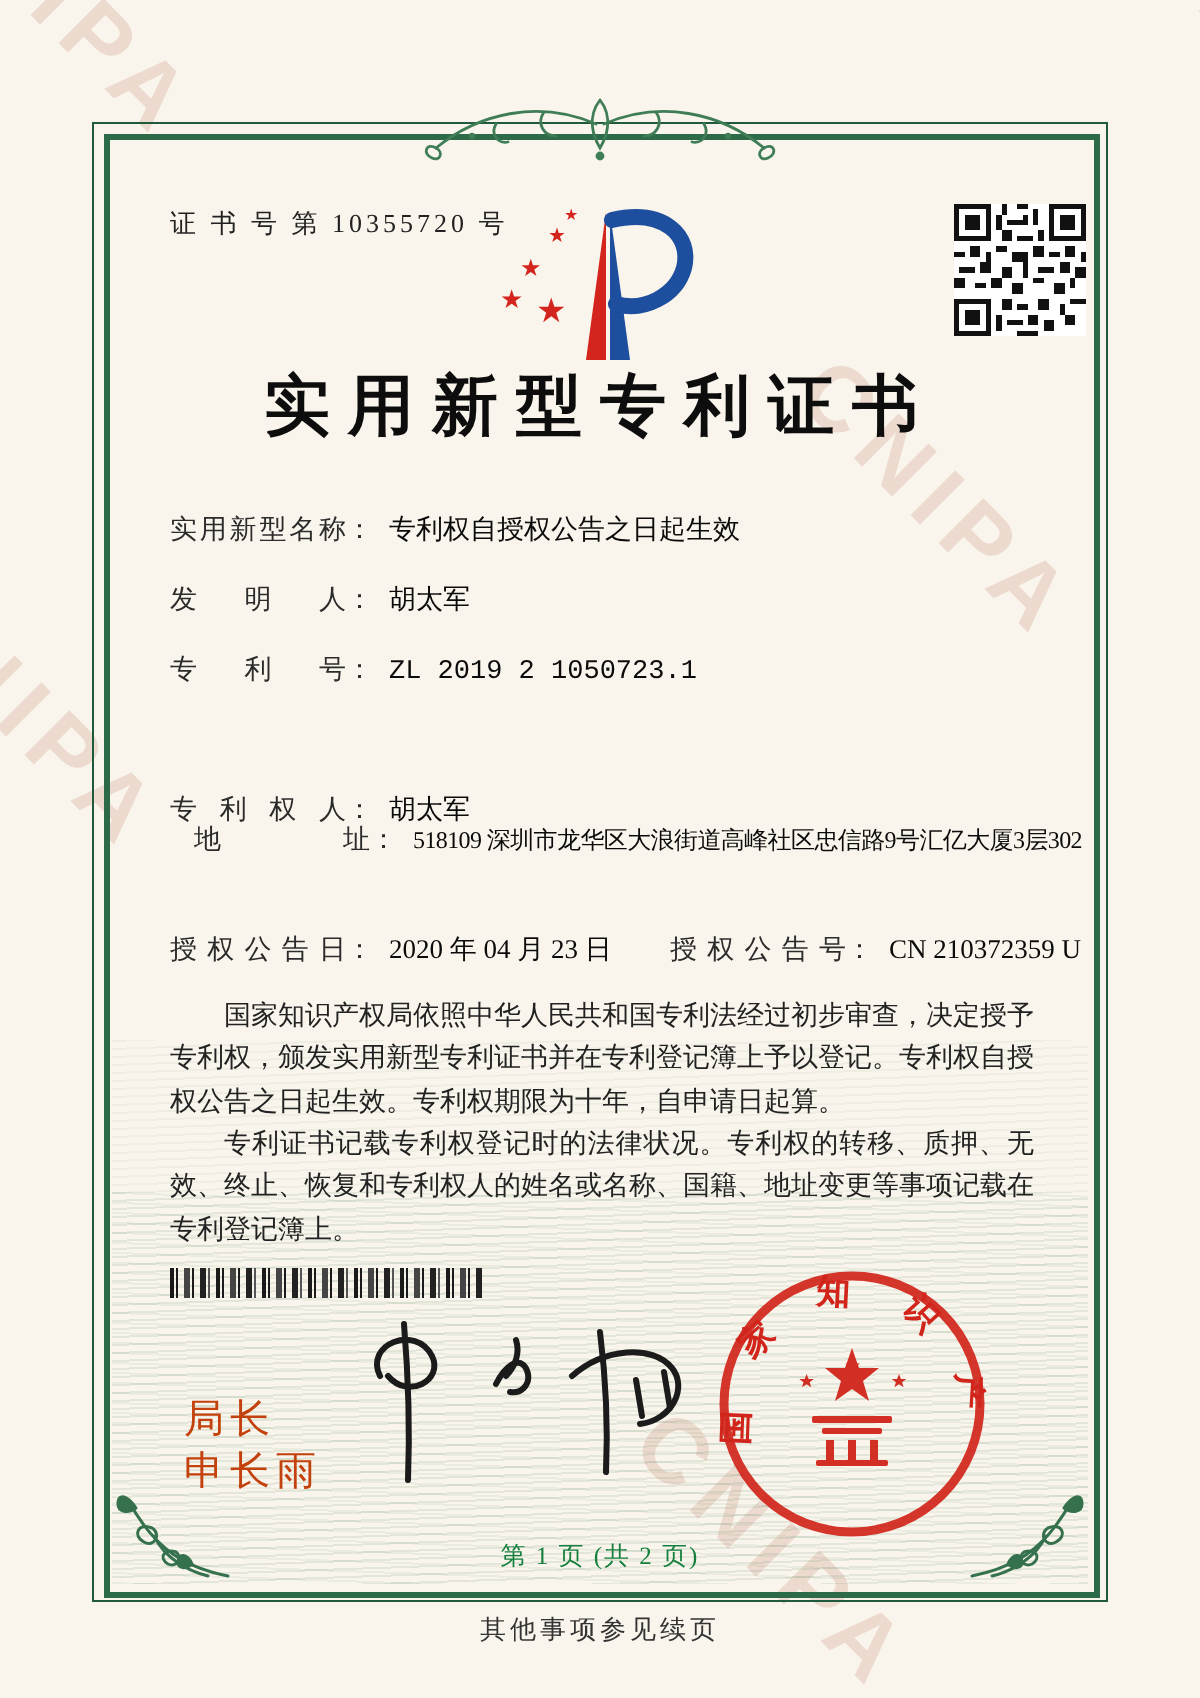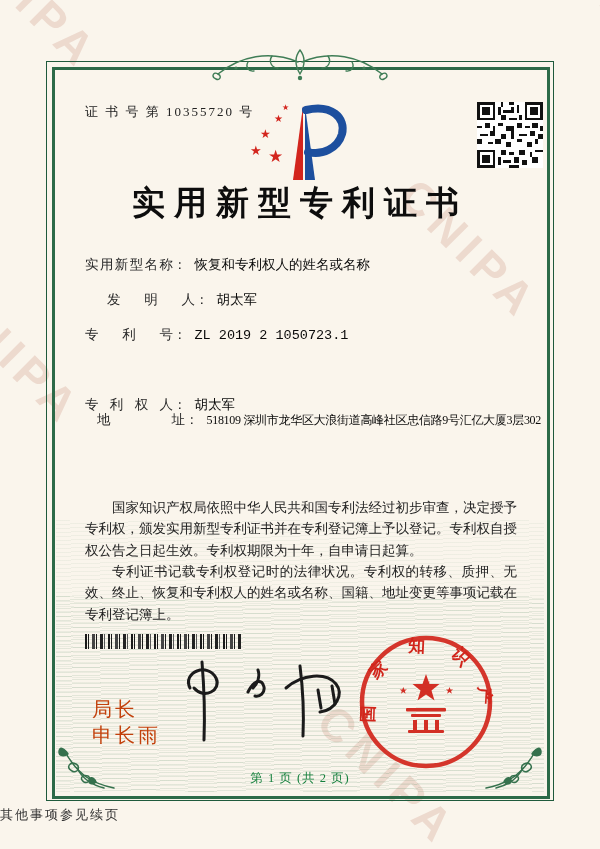--- a/index.html
+++ b/index.html
@@ -64,21 +64,21 @@
   .officer{position:absolute; left:92px; font-size:20px; letter-spacing:3px;
     font-family:"Liberation Sans","DejaVu Sans",sans-serif; color:#c2410c; font-weight:500;margin-top:14px;}
   .signature{position:absolute; left:168px; top:648px; width:185px; height:100px;}
   
   .seal{position:absolute; left:356px; top:632px; width:140px; height:140px;}
   .seal-date{position:absolute; left:356px; top:732px; width:140px; text-align:center;
     font-size:12.5px; font-weight:bold; color:#2a221a; letter-spacing:0.5px;}
   
   .page-info{position:absolute; left:0; top:770px; width:100%; text-align:center;
     font-size:12.5px; color:#15803d; letter-spacing:1px;}
-  .continuation{position:absolute; left:0; top:806px; width:100%; 
+  .continuation{position:absolute; left:0; top:806px; width:100%; text-align:center;
     font-size:13px; color:#333; letter-spacing:2px;}
 </style>
 </head>
 <body>
 
 <div class="page">
 
   <span class="wm" style="left:-58px; top:-28px;">CNIPA</span>
   <span class="wm" style="left:512px; top:-44px;">CNIPA</span>
   <span class="wm" style="left:382px; top:222px;">CNIPA</span>
@@ -197,33 +197,39 @@
         <rect x="14" y="21" width="2" height="2"></rect>
       <rect x="17" y="22" width="2" height="2"></rect>
         <rect x="21" y="21" width="2" height="2"></rect>
         <rect x="12" y="24" width="4" height="1"></rect>
     </g>
   </svg>
 
   <div class="title">实用新型专利证书</div>
 
   <div class="row" style="top:256px;">
-    <span class="lbl">实用新型名称</span><span class="colon">：</span><span class="val">恢复和专利权人的姓名或名称</span>
-  </div>
-  <div class="row" style="top:291px;margin-left:22px;">
+    <span class="lbl">实用新型名称</span><span class="colon">：</span><span class="val">专利权自授权公告之日起生效</span>
+  </div>
+  <div class="row" style="top:291px;">
     <span class="lbl">发明人</span><span class="colon">：</span><span class="val">胡太军</span>
   </div>
   <div class="row" style="top:326px;font-family:Liberation Mono, monospace;">
     <span class="lbl">专利号</span><span class="colon">：</span><span class="val">ZL 2019 2 1050723.1</span>
   </div>
   <div class="row" style="top:396px;">
     <span class="lbl">专利权人</span><span class="colon">：</span><span class="val">胡太军</span>
   </div>
   <div class="row" style="top:411px;margin-left:12px;">
     <span class="lbl">地址</span><span class="colon">：</span><span class="val val-addr">518109 深圳市龙华区大浪街道高峰社区忠信路9号汇亿大厦3层302</span>
+  </div>
+  <div class="row" style="top:466px; width:432px;">
+    <span class="lbl lbl5">授权公告日</span><span class="colon">：</span><span class="val">2020 年 04 月 23 日</span>
+    <span class="grant-right">
+      <span class="lbl lbl5">授权公告号</span><span class="colon">：</span><span class="val">CN 210372359 U</span>
+    </span>
   </div>
 
   <div class="body-text">
     <p>国家知识产权局依照中华人民共和国专利法经过初步审查，决定授予专利权，颁发实用新型专利证书并在专利登记簿上予以登记。专利权自授权公告之日起生效。专利权期限为十年，自申请日起算。</p>
     <p>专利证书记载专利权登记时的法律状况。专利权的转移、质押、无效、终止、恢复和专利权人的姓名或名称、国籍、地址变更等事项记载在专利登记簿上。</p>
   </div>
 
   <div class="barcode"></div>
 
   <div class="officer" style="top:682px;">局长</div>

